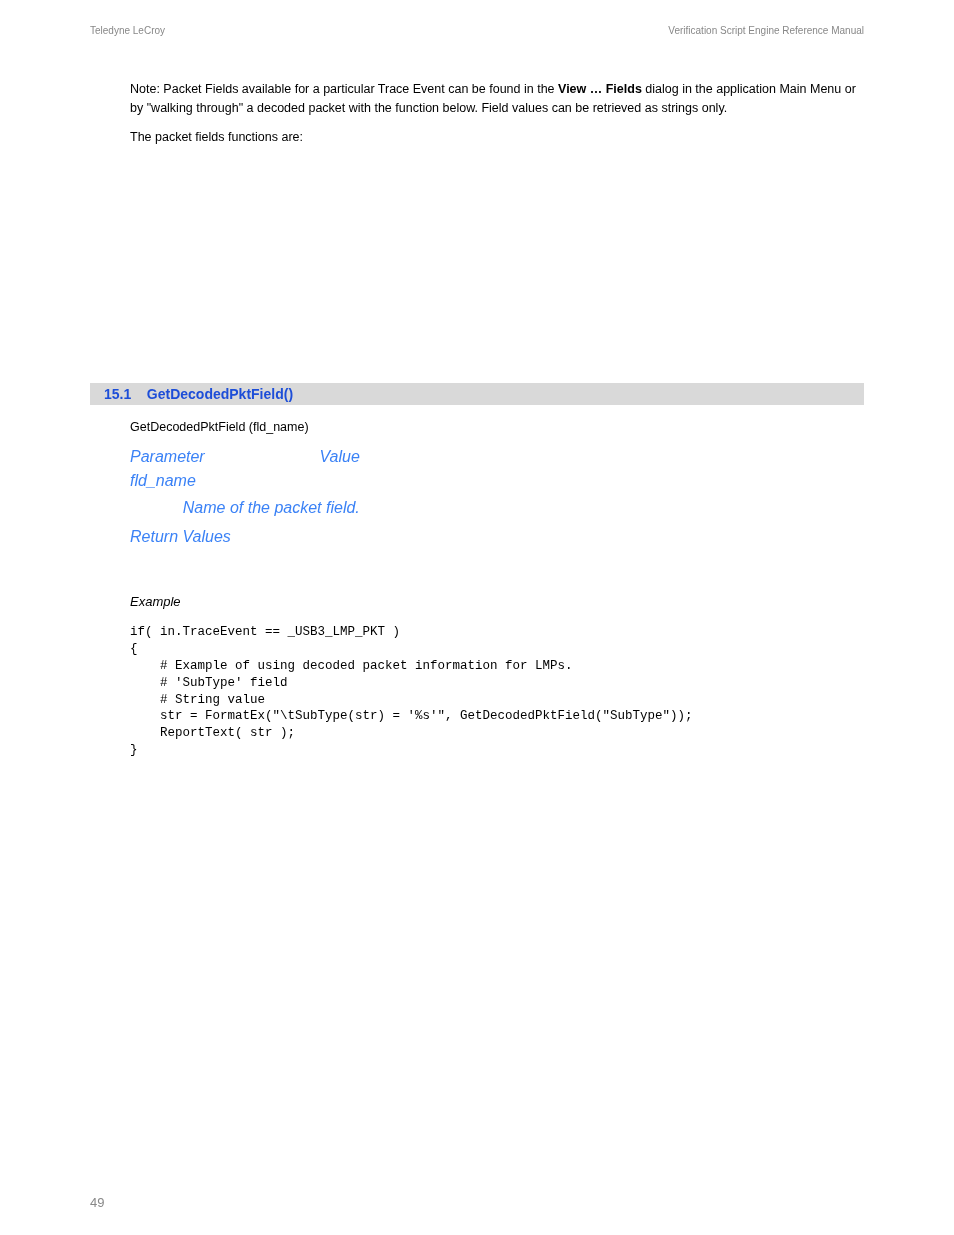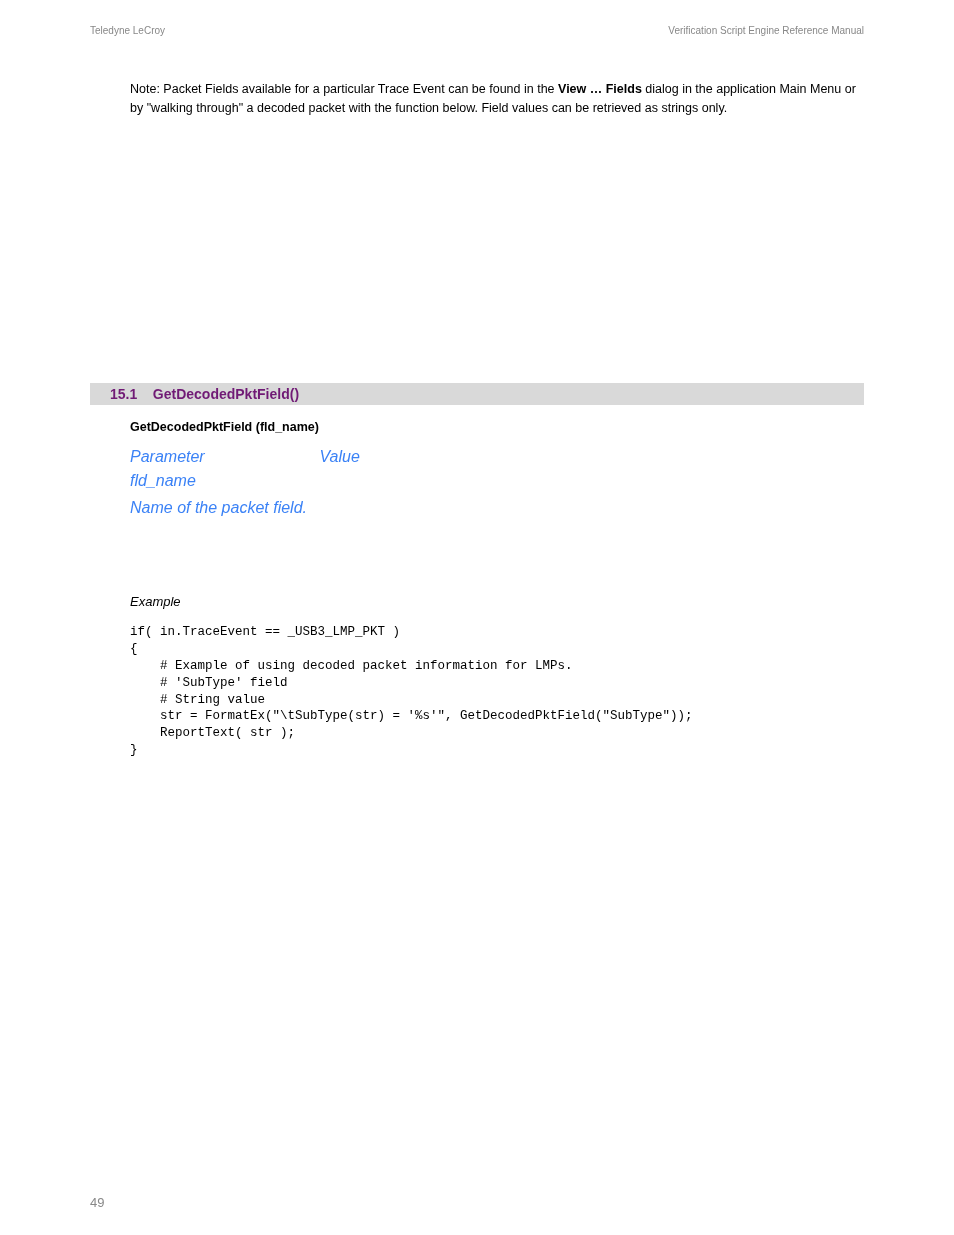--- a/index.html
+++ b/index.html
@@ -38,46 +38,46 @@
     }
     .bold {
       font-weight: bold;
     }
     .section-heading {
       position: absolute;
       top: 383px;
       left: 90px;
       right: 90px;
       background: #d9d9d9;
-      padding: 3px 20px;
+      padding: 3px 14px;
       font-size: 14px;
       font-weight: bold;
-      color: #701a75;
+      color: #1d4ed8;
     }
     .function-name {
       position: absolute;
       top: 420px;
       left: 130px;
       font-size: 12.5px;
       color: #000;
-      font-weight: bold;
     }
     .param-block {
       position: absolute;
       left: 130px;
       font-size: 16px;
       color: #3b82f6;
       font-style: italic;
     }
     .param-block .label {
       margin-bottom: 2px;
     }
     .param-block .desc {
       margin-top: 6px;
       line-height: 1.5;
+      text-align: right;
     }
     .example-label {
       position: absolute;
       left: 130px;
       font-size: 13px;
       color: #000;
       font-style: italic;
     }
     .code-block {
       position: absolute;
@@ -105,40 +105,42 @@
 
 <div class="page-header">
   <span>Teledyne LeCroy</span>
   <span>Verification Script Engine Reference Manual</span>
 </div>
 
 <div class="section-intro">
   <p>
     <span>Note: Packet Fields available for a particular Trace Event can be found in the </span><span class="bold">View … Fields</span><span> dialog in the application Main Menu or by "walking through" a decoded packet with the function below. Field values can be retrieved as strings only.</span>
   </p>
+  <p>The packet fields functions are:</p>
 </div>
 
 <div class="section-heading">
   <span>15.1</span>
   <span>&nbsp;&nbsp;</span>
   <span>GetDecodedPktField()</span>
 </div>
 
 <div class="function-name">GetDecodedPktField (fld_name)</div>
 
 <div class="param-block" style="top:448px;">
   <div>
     <span style="display:inline-block;width:185px;">Parameter</span>
     <span>Value</span>
   </div>
   <div style="margin-top:6px;">fld_name</div>
   <div class="desc">Name of the packet field.</div>
 </div>
 
 <div class="param-block" style="top:528px;">
+  <div class="label">Return Values</div>
 </div>
 
 <div class="example-label" style="top:594px;">Example</div>
 
 <div class="code-block" style="top:624px;">if( in.TraceEvent == _USB3_LMP_PKT )
 {
     # Example of using decoded packet information for LMPs.
     # 'SubType' field
     # String value
     str = FormatEx("\tSubType(str) = '%s'", GetDecodedPktField("SubType"));

